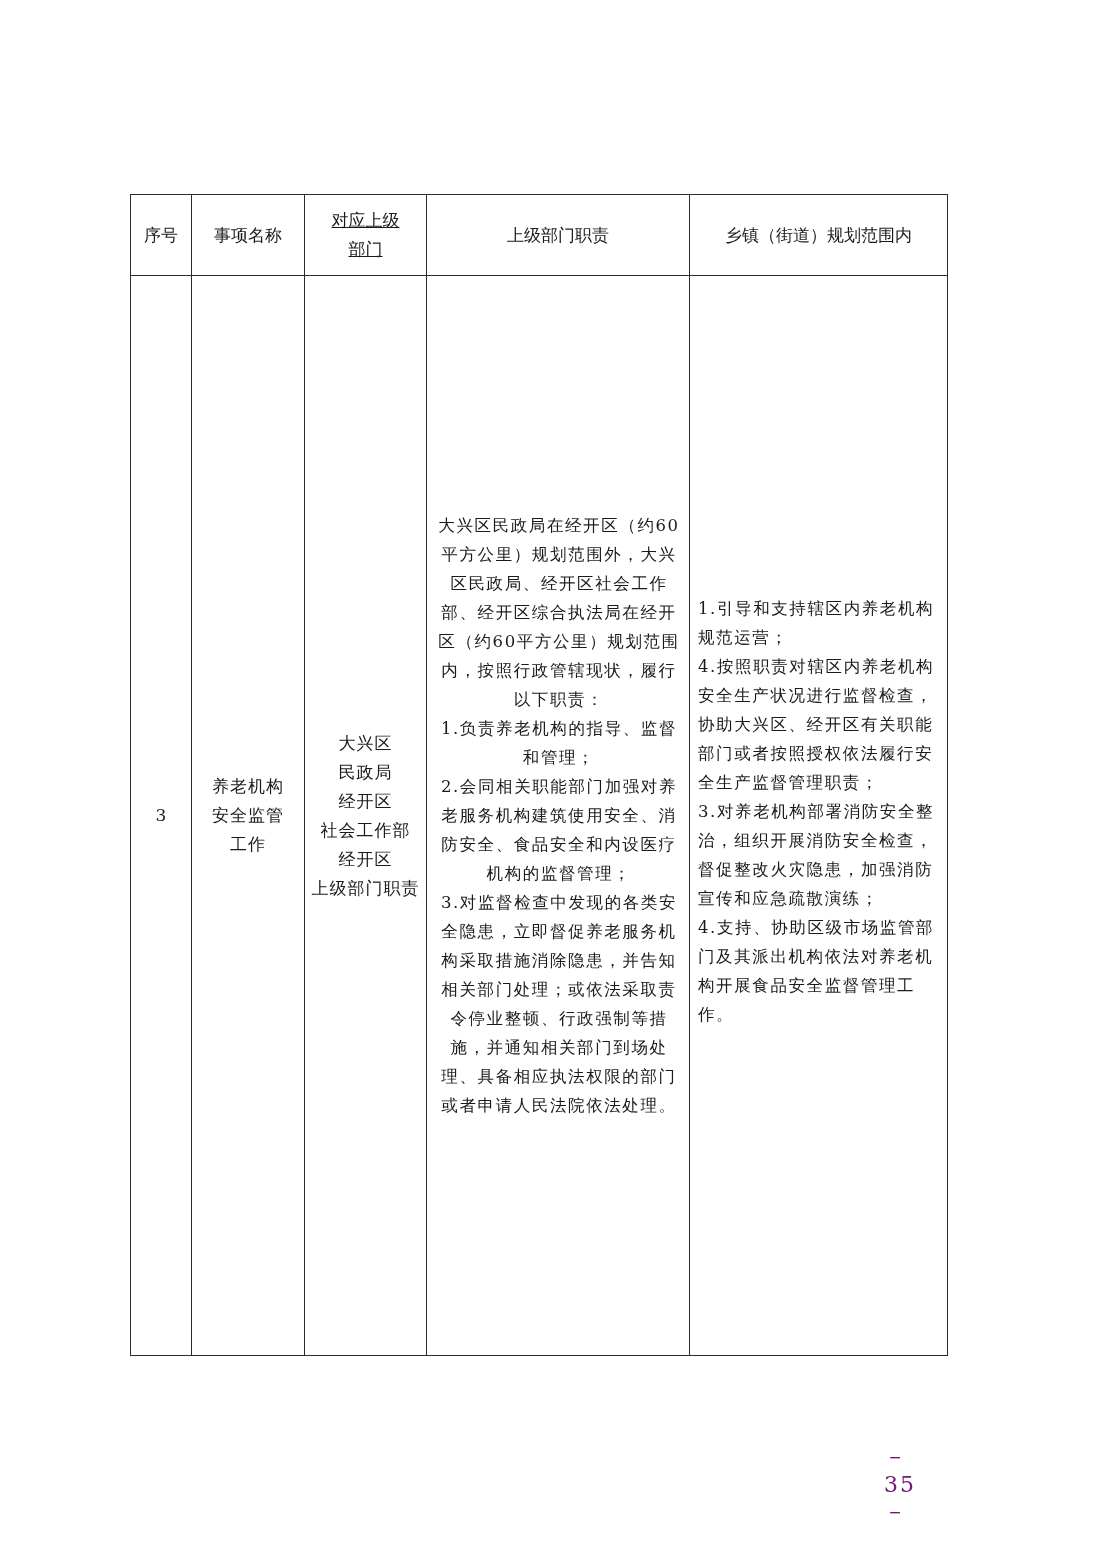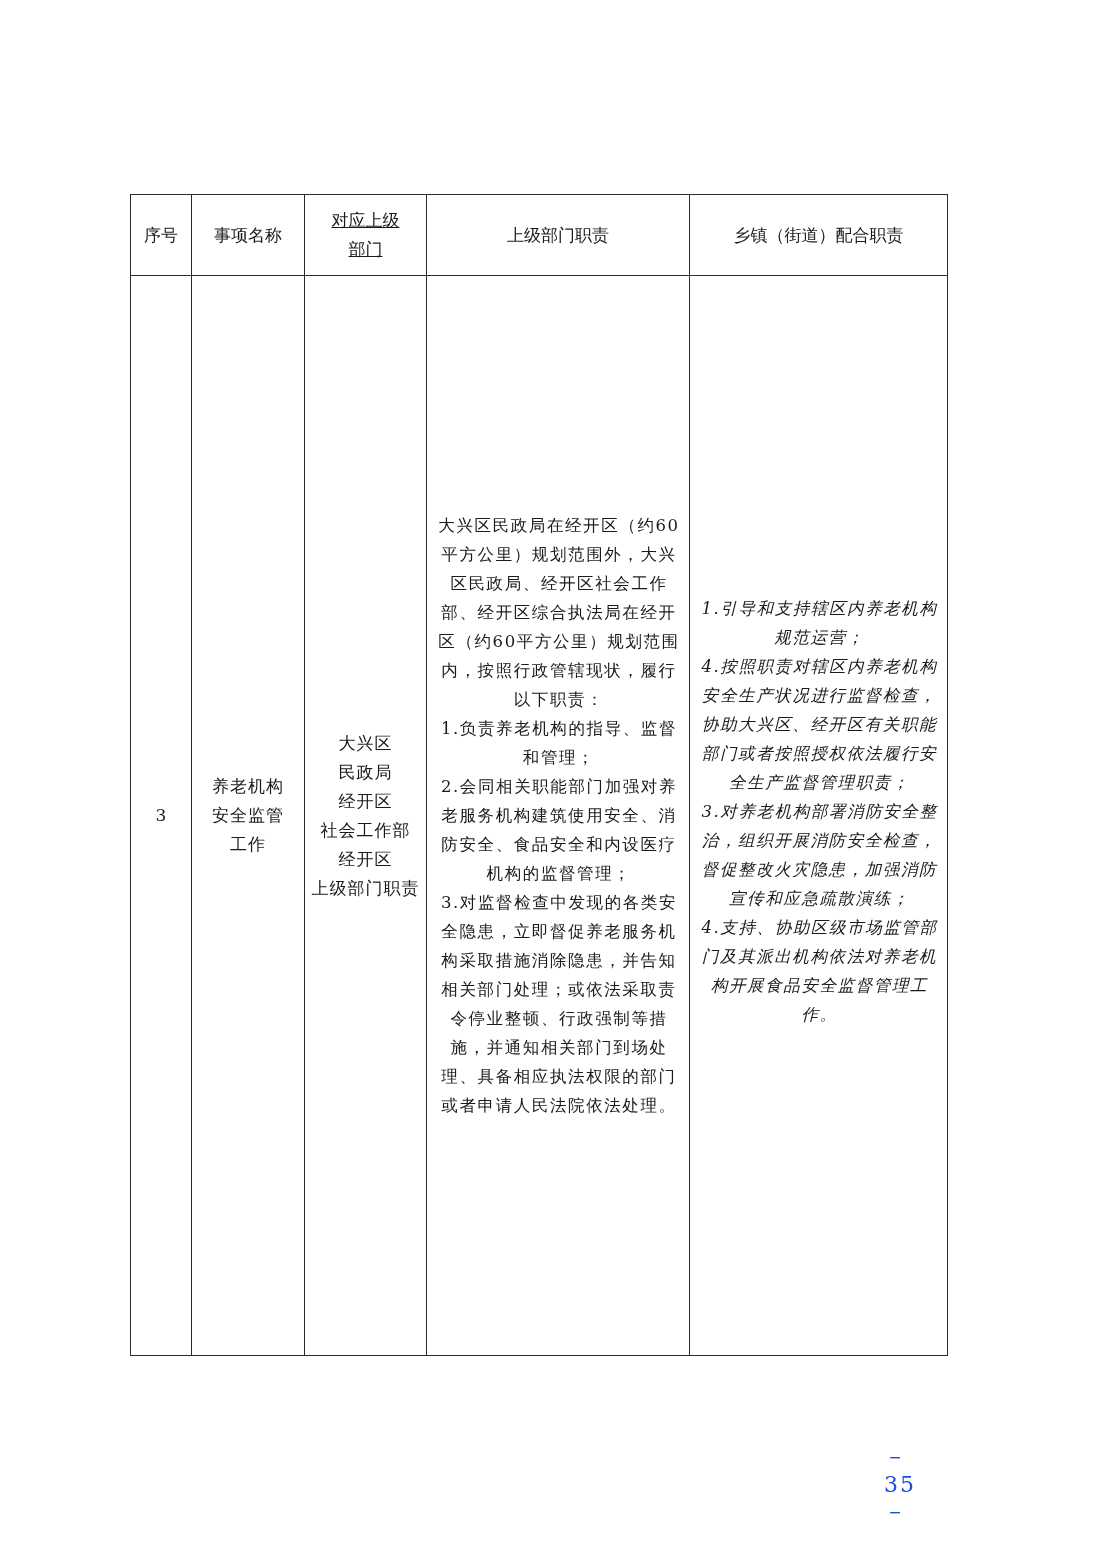--- a/index.html
+++ b/index.html
@@ -72,38 +72,37 @@
       text-align: center;
       padding: 0 6px 0 8px;
       letter-spacing: 1.6px;
       font-size: 16.5px;
       line-height: 29px;
     }
     .para-block .para {
       display: block;
     }
     .town-block {
-      text-align: center;
+      text-align: left;
       padding: 0 6px 0 8px;
       letter-spacing: 1.6px;
       font-size: 16.5px;
       line-height: 29px;
       margin-top: -8px;
-      font-style: italic;
     }
     .town-block .para {
       display: block;
     }
     .page-number {
       position: absolute;
       left: 884px;
       top: 1442px;
       font-family: "DejaVu Serif", "Liberation Serif", serif;
       font-size: 22px;
-      color: #1d4ed8;
+      color: #701a75;
       letter-spacing: 2px;
     }
   </style>
 </head>
 <body>
 
 <div class="page">
   <table class="duty-table">
     <colgroup>
       <col class="col-index">
@@ -121,21 +120,21 @@
           <span>事项名称</span>
         </th>
         <th>
           <span class="cell-text">对应上级</span>
           <span class="cell-text">部门</span>
         </th>
         <th>
           <span>上级部门职责</span>
         </th>
         <th>
-          <span>乡镇（街道）配合职责</span>
+          <span>乡镇（街道）规划范围内</span>
         </th>
       </tr>
     </thead>
     <tbody>
       <tr>
         <td>
           <span>3</span>
         </td>
         <td>
           <span class="name-text">养老机构安全监管工作</span>

